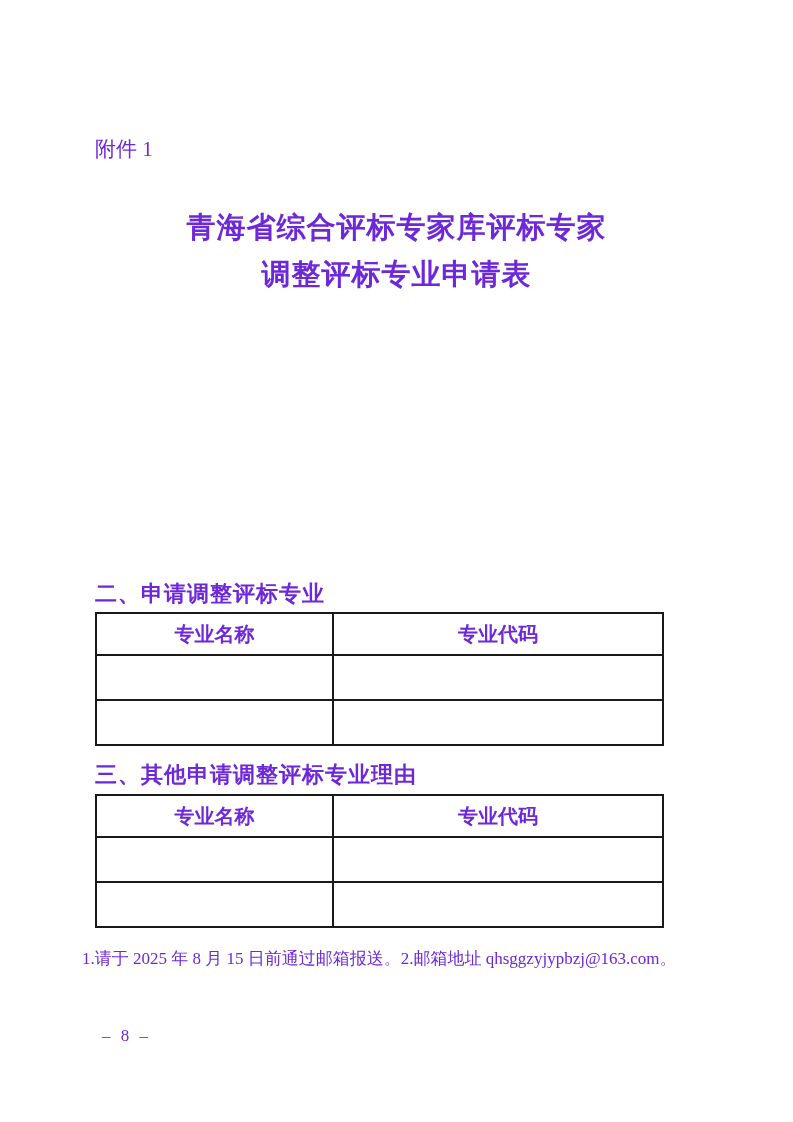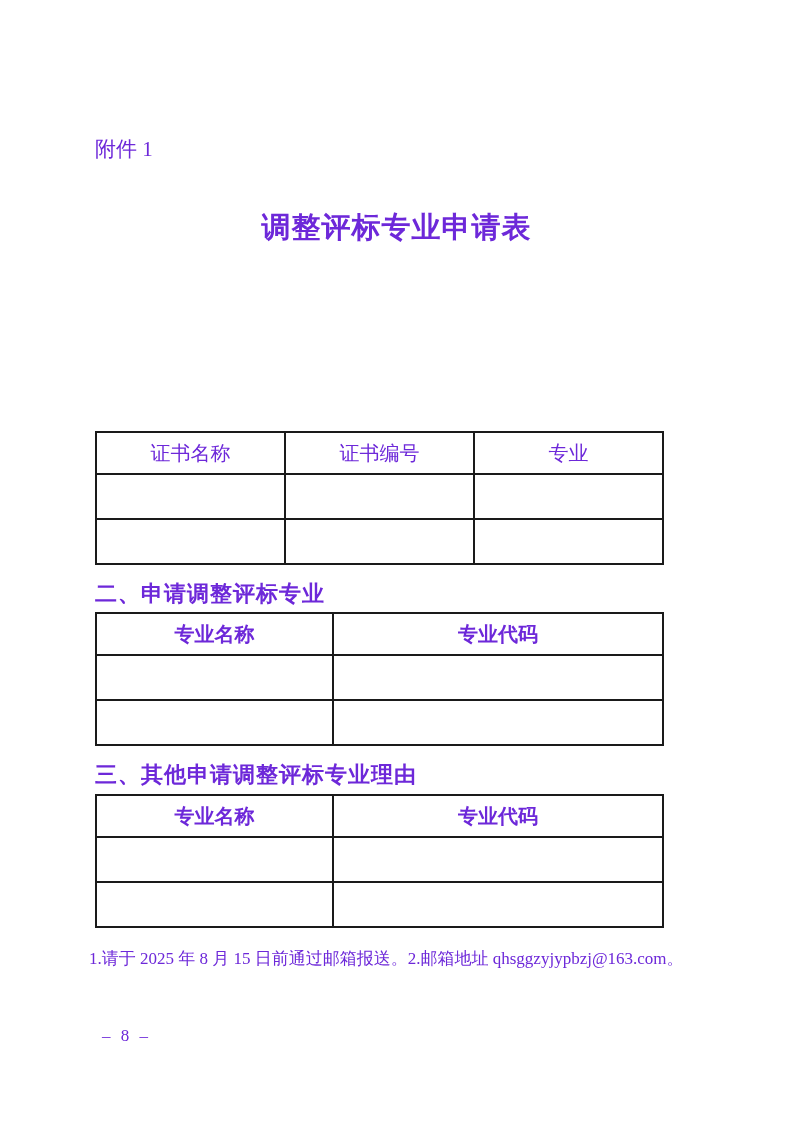--- a/index.html
+++ b/index.html
@@ -90,21 +90,21 @@
   }
   .t2 th, .t3 th {
     font-family: "Liberation Sans", sans-serif;
     font-weight: bold;
     margin-left: 12px;
   }
   .form-table td { height: 43px; }
 
   .footer-note {
     position: absolute;
-    left: 89px;
+    left: 82px;
     top: 946px;
     width: 615px;
     font-size: 17px;
     line-height: 26px;
   }
 
   .page-number {
     position: absolute;
     left: 102px;
     top: 1026px;
@@ -113,51 +113,26 @@
   }
 </style>
 </head>
 <body>
 
 <div class="page">
 
   <div class="attachment">附件 1</div>
 
   <div class="form-title">
+    <div>青海省综合评标专家库评标专家</div>
     <div>调整评标专业申请表</div>
   </div>
 
 
 
-  <table class="form-table t1">
-    <colgroup>
-        <col style="width:189px">
-        <col style="width:189px">
-        <col style="width:189px">
-      </colgroup>
-    <thead>
-      <tr>
-        <th>证书名称</th>
-        <th>证书编号</th>
-        <th>专业</th>
-      </tr>
-    </thead>
-    <tbody>
-      <tr>
-        <td></td>
-        <td></td>
-        <td></td>
-      </tr>
-      <tr>
-        <td></td>
-        <td></td>
-        <td></td>
-      </tr>
-    </tbody>
-  </table>
 
   <div class="section-heading sec2">二、申请调整评标专业</div>
 
   <table class="form-table t2">
     <colgroup>
         <col style="width:237px">
         <col style="width:330px">
       </colgroup>
     <thead>
       <tr>

